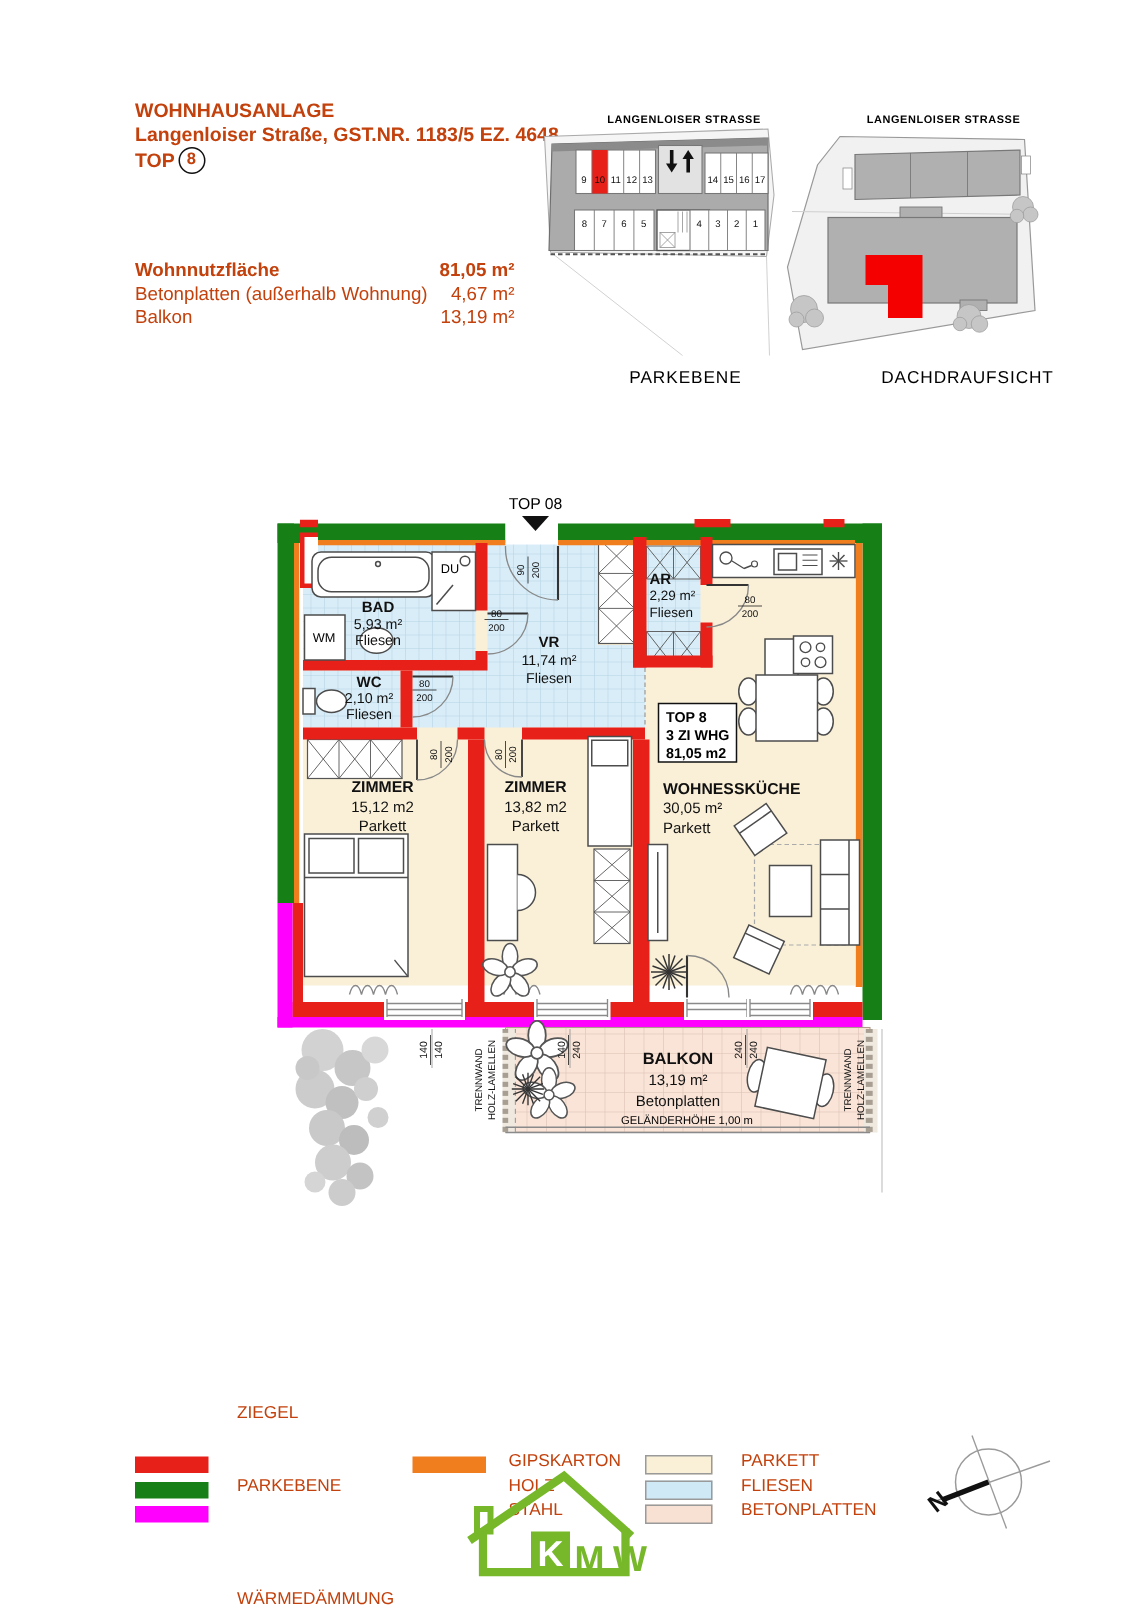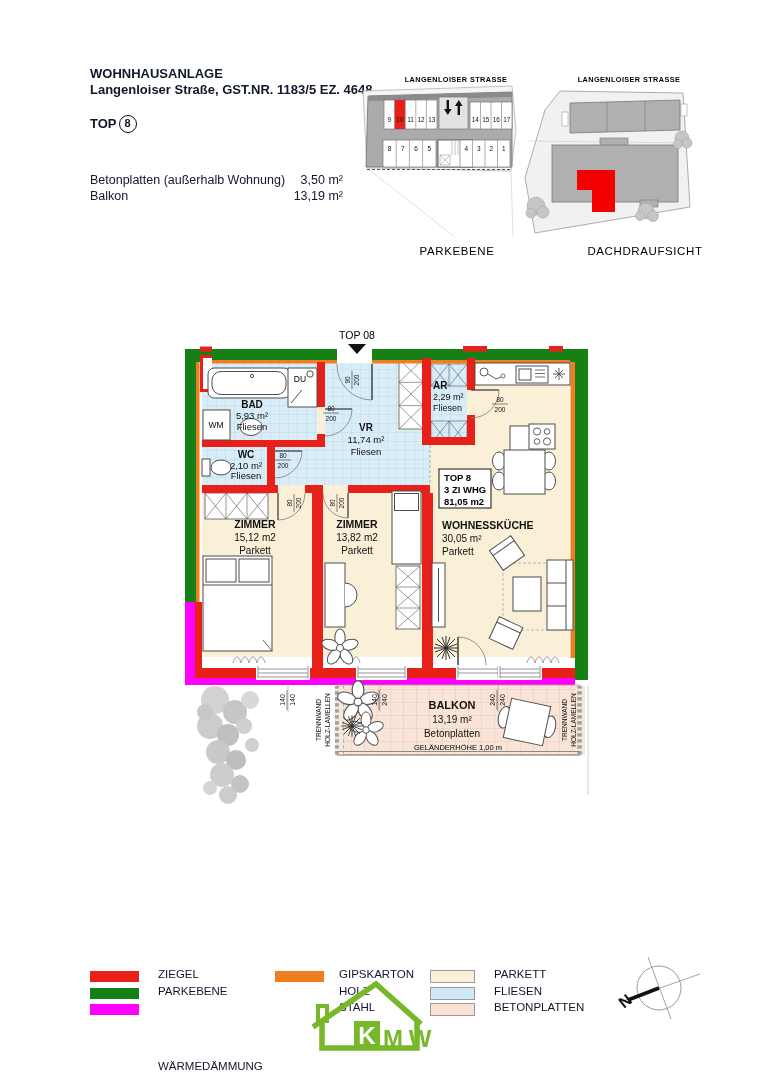--- a/index.html
+++ b/index.html
@@ -1,21 +1,21 @@
 <!DOCTYPE html>
 <html><head>
 <meta charset="utf-8">
 <style>
   html,body{margin:0;padding:0;background:#fff;}
   #page{position:relative;width:764px;height:1080px;background:#ffffff;overflow:hidden;
-        font-family:"Liberation Sans",sans-serif;color:#0f172a;}
+        font-family:"Liberation Sans",sans-serif;color:#c2410c;}
   .abs{position:absolute;}
   
   #header{left:90px;top:66px;width:300px;font-size:13px;font-weight:bold;line-height:15.5px;}
-  #top-row{display:flex;align-items:center;margin-top:18px;}
+  #top-row{display:flex;align-items:center;margin-top:1px;}
   #top-circle{display:inline-flex;align-items:center;justify-content:center;width:16px;height:16px;
       border:1.4px solid #111;border-radius:50%;font-size:11px;font-weight:bold;margin-left:2px;}
   
   #summary{left:90px;top:173px;width:253px;font-size:12.5px;line-height:15.6px;}
   .srow{display:flex;justify-content:space-between;}
   .srow.b{font-weight:bold;}
   
   .leg-label{position:absolute;font-size:11.5px;white-space:nowrap;}
   .leg-sw{position:absolute;height:11px;}
   .sw-ziegel{background:#e8201a;}
@@ -35,23 +35,27 @@
   <div class="abs" id="header">
     <div>WOHNHAUSANLAGE</div>
     <div>Langenloiser Straße, GST.NR. 1183/5 EZ. 4648</div>
     <div id="top-row">
       <span>TOP</span>
       <span id="top-circle">8</span>
     </div>
   </div>
 
   <div class="abs" id="summary">
+    <div class="srow b">
+      <span>Wohnnutzfläche</span>
+      <span>81,05 m²</span>
+    </div>
     <div class="srow">
       <span>Betonplatten (außerhalb Wohnung)</span>
-      <span>3,50 m²</span>
+      <span>4,67 m²</span>
     </div>
     <div class="srow">
       <span>Balkon</span>
       <span>13,19 m²</span>
     </div>
   </div>
 
   <svg class="abs" style="left:358px;top:66px;" width="162" height="196" viewBox="358 66 162 196">
     <text x="456" y="82" font-size="7.3" font-weight="bold" text-anchor="middle" letter-spacing="0.4">LANGENLOISER STRASSE</text>
 
@@ -565,21 +569,21 @@
       <text transform="translate(330,720) rotate(-90)">HOLZ-LAMELLEN</text>
     </g>
     <g text-anchor="middle" font-size="6.5" fill="#111">
       <text transform="translate(567,720) rotate(-90)">TRENNWAND</text>
       <text transform="translate(576,720) rotate(-90)">HOLZ-LAMELLEN</text>
     </g>
   </svg>
 
   <div>
     <div class="leg-sw sw-ziegel" style="left:90px;top:971px;width:49px;"></div>
-    <div class="leg-label" style="left:158px;top:968px;">ZIEGEL</div>
+    <div class="leg-label" style="left:158px;top:936px;">ZIEGEL</div>
     <div class="leg-sw sw-stahlbeton" style="left:90px;top:987.5px;width:49px;"></div>
     <div class="leg-label" style="left:158px;top:984.5px;">PARKEBENE</div>
     <div class="leg-sw sw-waerme" style="left:90px;top:1004px;width:49px;"></div>
     <div class="leg-label" style="left:158px;top:1060px;">WÄRMEDÄMMUNG</div>
 
     <div class="leg-sw sw-gips" style="left:275px;top:971px;width:49px;"></div>
     <div class="leg-label" style="left:339px;top:968px;">GIPSKARTON</div>
     <div class="leg-label" style="left:339px;top:984.5px;">HOLZ</div>
     <div class="leg-label" style="left:339px;top:1001px;">STAHL</div>
 

